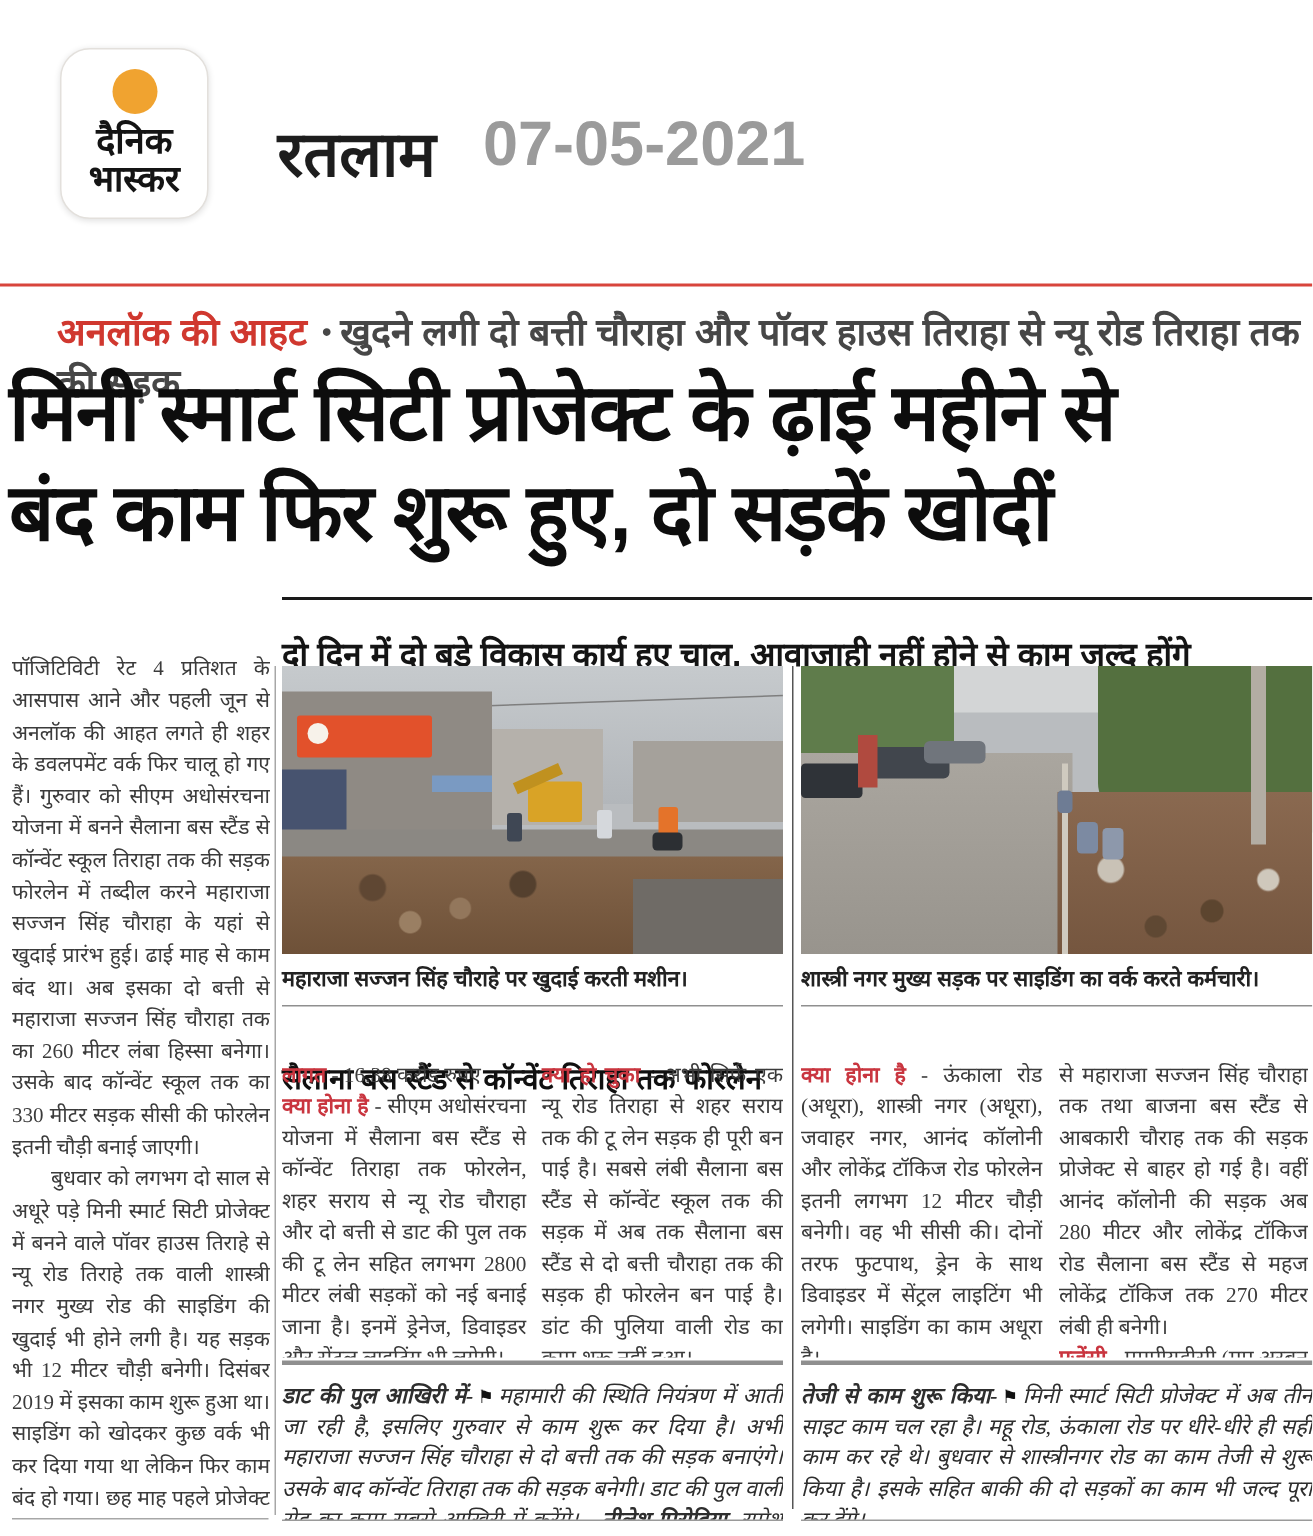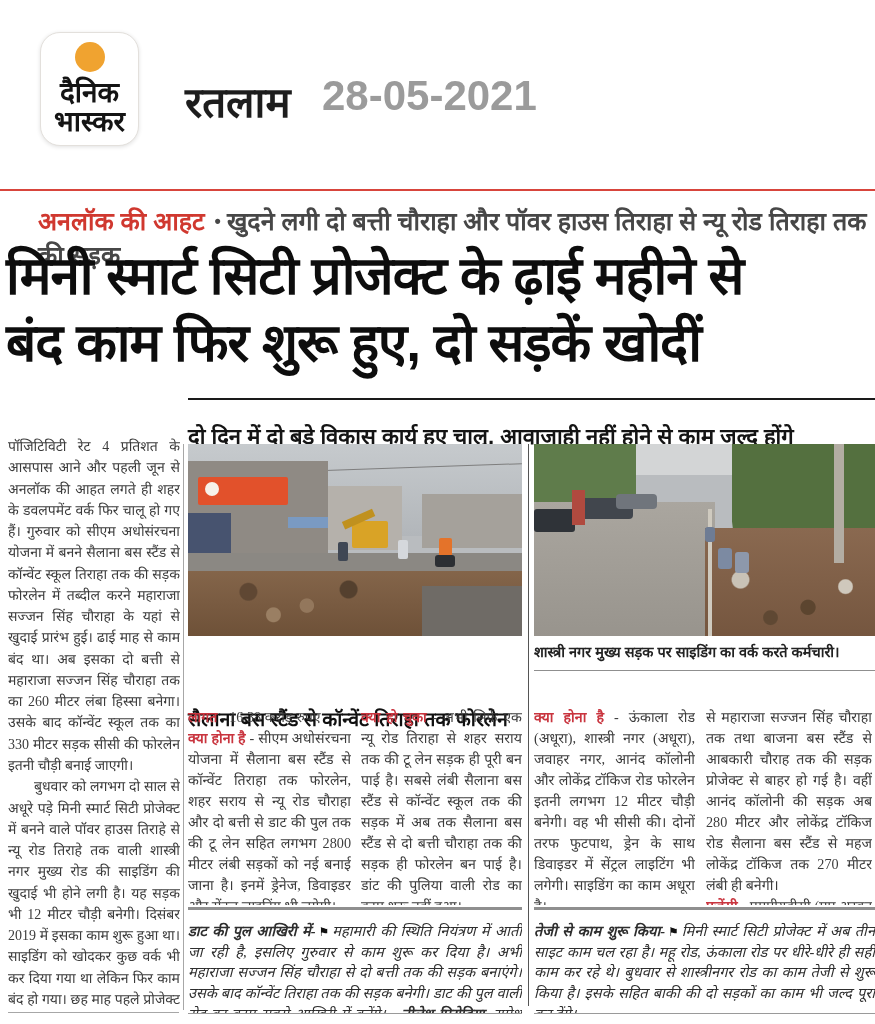--- a/index.html
+++ b/index.html
@@ -5,21 +5,21 @@
   html,body{margin:0;padding:0;background:#fff;}
   .page{position:relative;width:875px;height:1024px;background:#ffffff;overflow:hidden;
         font-family:"Liberation Serif","DejaVu Serif",serif;color:#3c3c3c;}
 
   
   .logo{position:absolute;left:40px;top:32px;width:97px;height:112px;background:#fff;
         border:1px solid #e3e0dc;border-radius:20px;box-shadow:0 1px 4px rgba(0,0,0,.12);
         display:flex;flex-direction:column;align-items:center;justify-content:center;}
   .logo-dot{width:30px;height:30px;border-radius:50%;background:#f0a330;margin-bottom:6px;}
   .logo-t{font-family:"Liberation Sans","DejaVu Sans",sans-serif;font-weight:bold;
-          font-size:28px;line-height:1.05;color:#141414;text-align:left;}
+          font-size:24px;line-height:1.05;color:#141414;text-align:left;}
   .city{position:absolute;left:185px;top:72px;font-family:"Liberation Sans",sans-serif;
         font-weight:bold;font-size:42px;color:#1d1d1d;}
   .date{position:absolute;left:322px;top:72px;font-family:"Liberation Sans",sans-serif;
         font-weight:bold;font-size:42px;color:#9b9b9b;}
 
   
   .red-rule{position:absolute;left:0;top:189px;width:875px;height:2px;background:#d8453c;}
   .kicker{position:absolute;left:8px;top:203px;width:860px;
           font-family:"Liberation Sans",sans-serif;font-weight:bold;font-size:25px;color:#474747;margin-left:30px;}
   .kicker .k-label{color:#d0382f;}
@@ -100,21 +100,21 @@
 <body>
 
 <div class="page">
 
   <div class="logo">
     <div class="logo-dot"></div>
     <div class="logo-t">दैनिक</div>
     <div class="logo-t">भास्कर</div>
   </div>
   <div class="city">रतलाम</div>
-  <div class="date">28-05-2021</div>
+  <div class="date">07-05-2021</div>
 
   <div class="red-rule"></div>
   <div class="kicker">
     <span class="k-label">अनलॉक की आहट</span><span class="k-bullet">•</span><span>खुदने लगी दो बत्ती चौराहा और पॉवर हाउस तिराहा से न्यू रोड तिराहा तक की सड़क</span>
   </div>
 
   <div class="headline">
     <div>मिनी स्मार्ट सिटी प्रोजेक्ट के ढ़ाई महीने से</div>
     <div>बंद काम फिर शुरू हुए, दो सड़कें खोदीं</div>
   </div>
@@ -164,20 +164,21 @@
     <div class="ph" style="right:5%;top:44%;width:30%;height:7%;background:#b9b3a8;"></div>
     <div class="ph" style="right:0;top:44%;width:50%;height:56%;background:linear-gradient(#8a6950,#75563f);"></div>
     <div class="ph" style="right:2%;top:60%;width:44%;height:36%;background:radial-gradient(circle at 15% 30%,#c9c2b6 6%,transparent 7%),radial-gradient(circle at 60% 70%,#5c452f 7%,transparent 8%),radial-gradient(circle at 85% 40%,#cfc8bc 5%,transparent 6%),radial-gradient(circle at 35% 85%,#5f4833 6%,transparent 7%);"></div>
     <div class="ph" style="left:51%;top:34%;width:4px;height:66%;background:#cfcabf;"></div>
     <div class="ph" style="right:9%;top:0;width:3%;height:62%;background:#b3ada3;"></div>
     <div class="ph" style="left:54%;top:54%;width:4%;height:11%;background:#7c8aa2;border-radius:3px;"></div>
     <div class="ph" style="left:59%;top:56%;width:4%;height:11%;background:#8d98ab;border-radius:3px;"></div>
     <div class="ph" style="left:50%;top:43%;width:3%;height:8%;background:#6e7c94;border-radius:3px;"></div>
   </div>
 
+  <div class="caption cap-l">महाराजा सज्जन सिंह चौराहे पर खुदाई करती मशीन।</div>
   <div class="caption cap-r">शास्त्री नगर मुख्य सड़क पर साइडिंग का वर्क करते कर्मचारी।</div>
 
   <div class="sec-head sec-head-l">सैलाना बस स्टैंड से कॉन्वेंट तिराहा तक फोरलेन</div>
 
   <div class="sec-col sc-l1">
     <p><span class="lbl">लागत</span> <span>-</span> <span>16.38 करोड़ रुपए</span></p>
     <p><span class="lbl">क्या होना है</span> <span>-</span> <span>सीएम अधोसंरचना योजना में सैलाना बस स्टैंड से कॉन्वेंट तिराहा तक फोरलेन, शहर सराय से न्यू रोड चौराहा और दो बत्ती से डाट की पुल तक की टू लेन सहित लगभग 2800 मीटर लंबी सड़कों को नई बनाई जाना है। इनमें ड्रेनेज, डिवाइडर और सेंट्रल लाइटिंग भी लगेगी।</span></p>
   </div>
 
   <div class="sec-col sc-l2">

